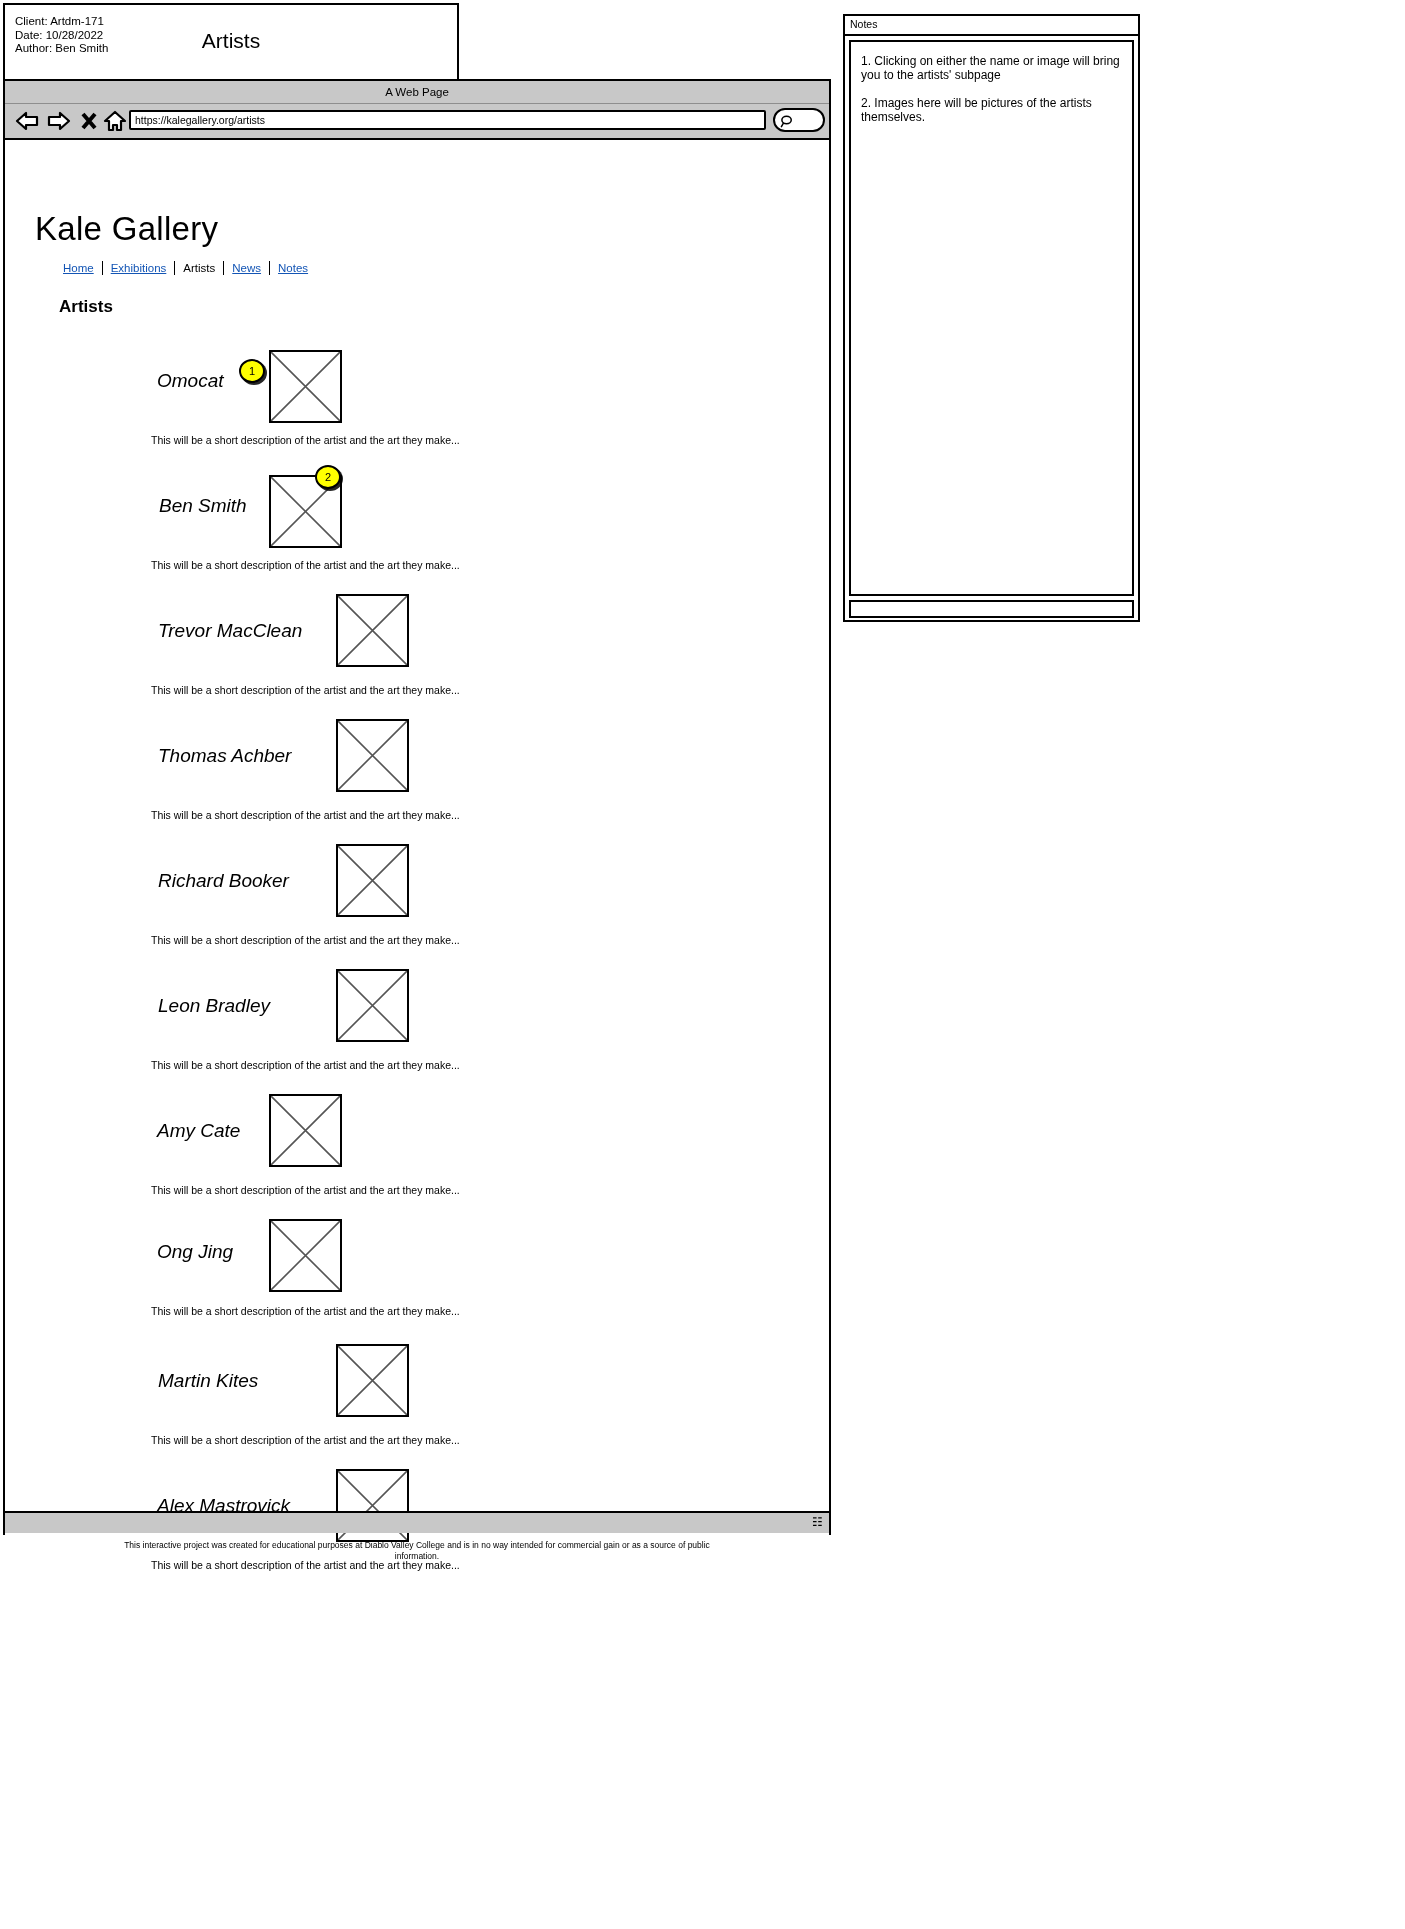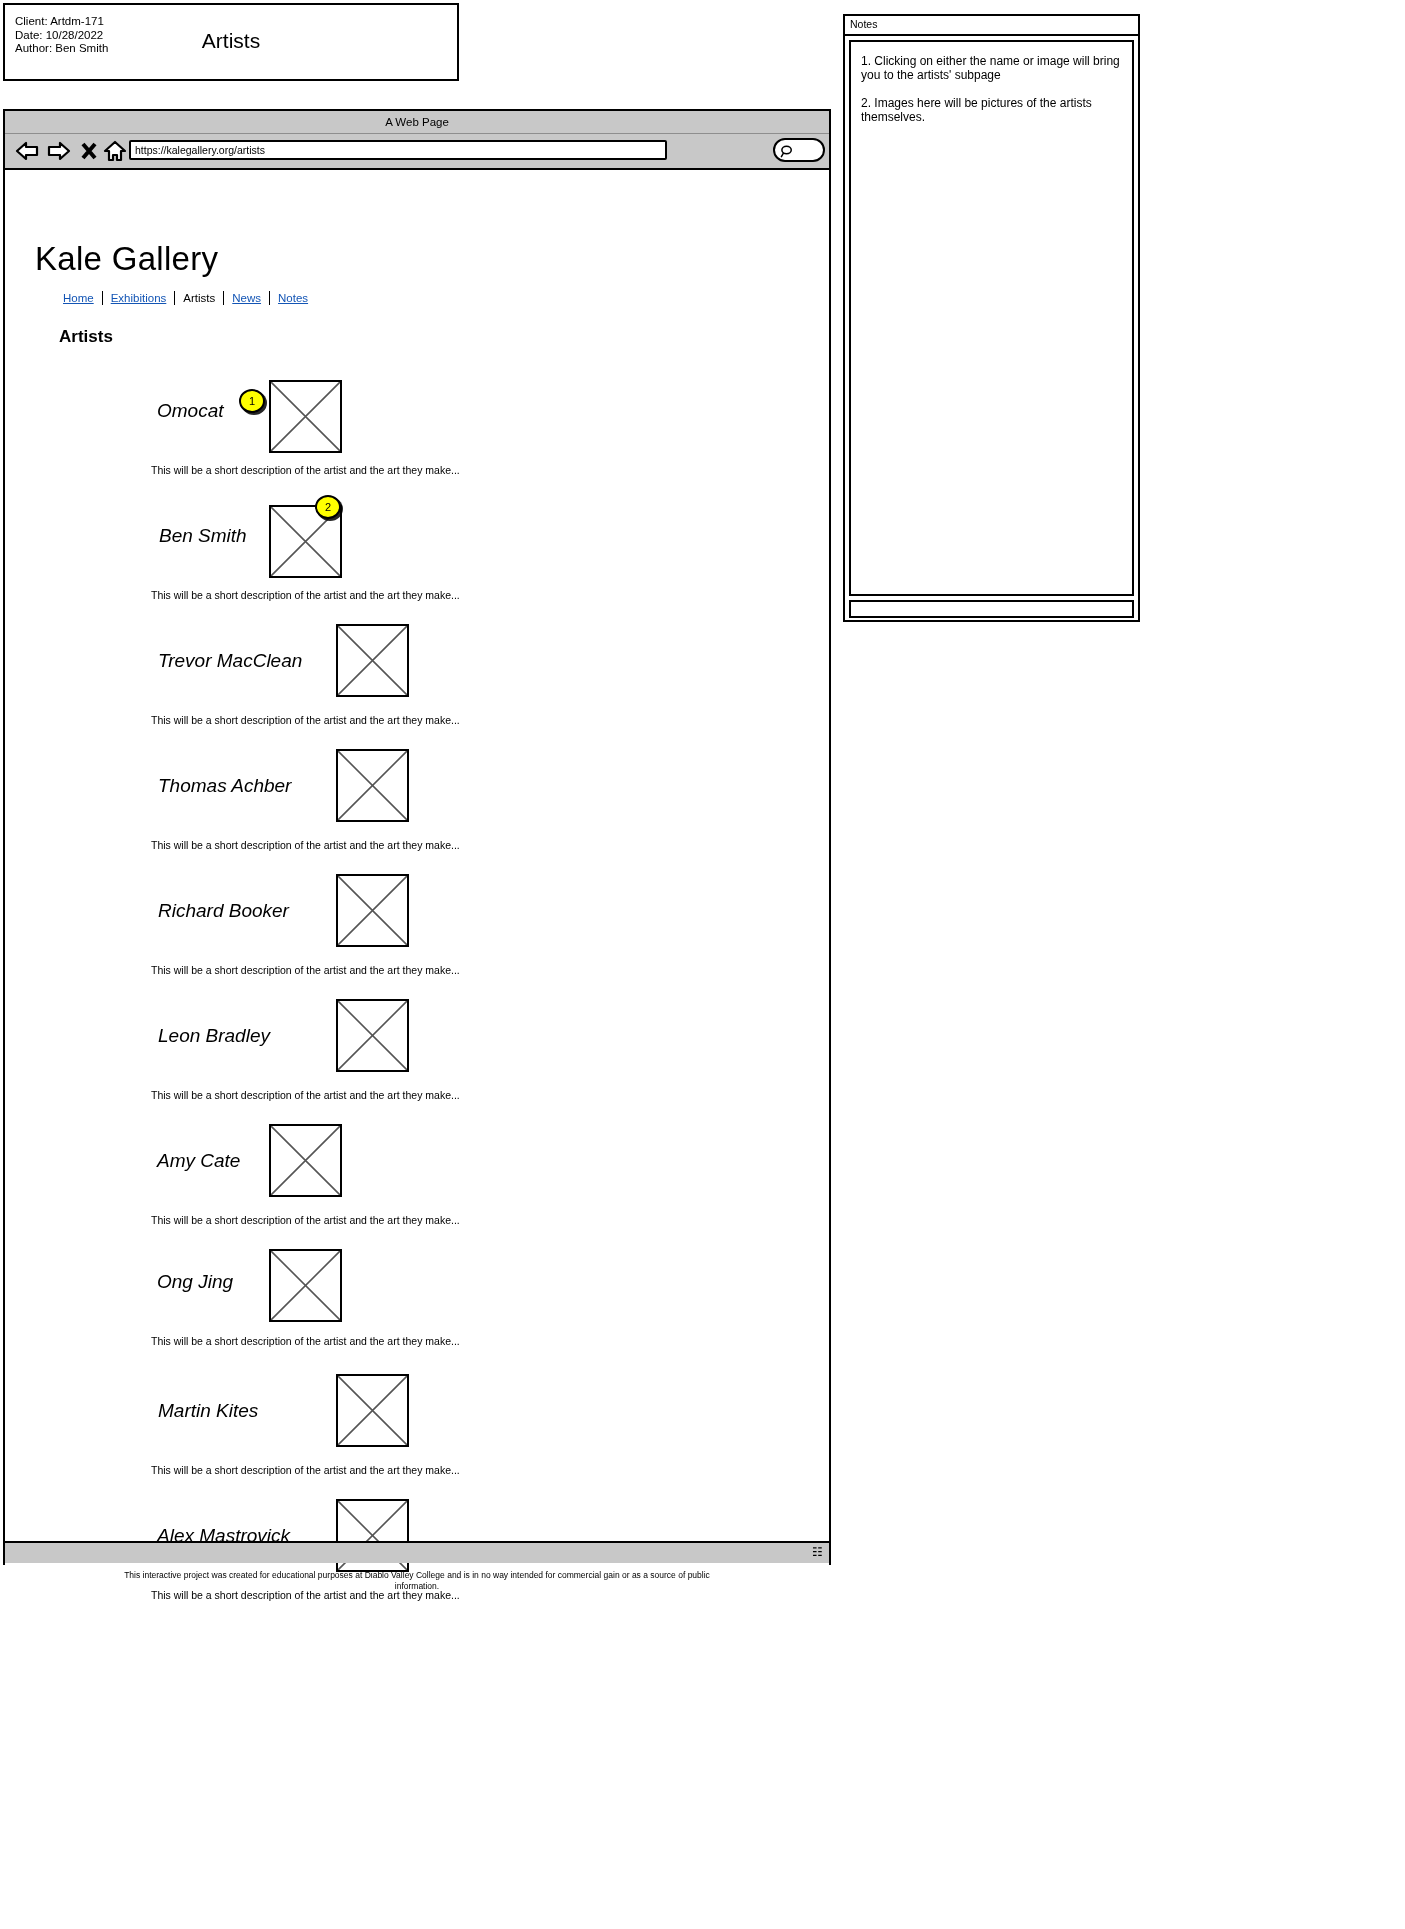--- a/index.html
+++ b/index.html
@@ -43,21 +43,21 @@
     top: 24px;
     text-align: center;
     font-size: 21px;
     color: #000;
   }
 
   
   #browser {
     position: absolute;
     left: 3px;
-    top: 109px;
+    top: 79px;
     width: 828px;
     height: 1456px;
     border: 2px solid #000;
     background: #c2410c;
     box-sizing: border-box;
   }
   #browser-titlebar {
     position: relative;
     height: 22px;
     background: #c8c8c8;
@@ -85,21 +85,21 @@
   #btn-back { left: 10px; }
   #btn-forward { left: 42px; }
   #btn-stop { left: 74px; }
   #btn-home { left: 98px; }
   .nav-btn svg { display: block; }
 
   #url-bar {
     position: absolute;
     left: 124px;
     top: 6px;
-    width: 538px;
+    width: 637px;
     height: 20px;
     background: #fff;
     border: 2px solid #000;
     border-radius: 2px;
     box-sizing: border-box;
   }
   #url-text {
     font-size: 10.5px;
     line-height: 16px;
     padding-left: 4px;

